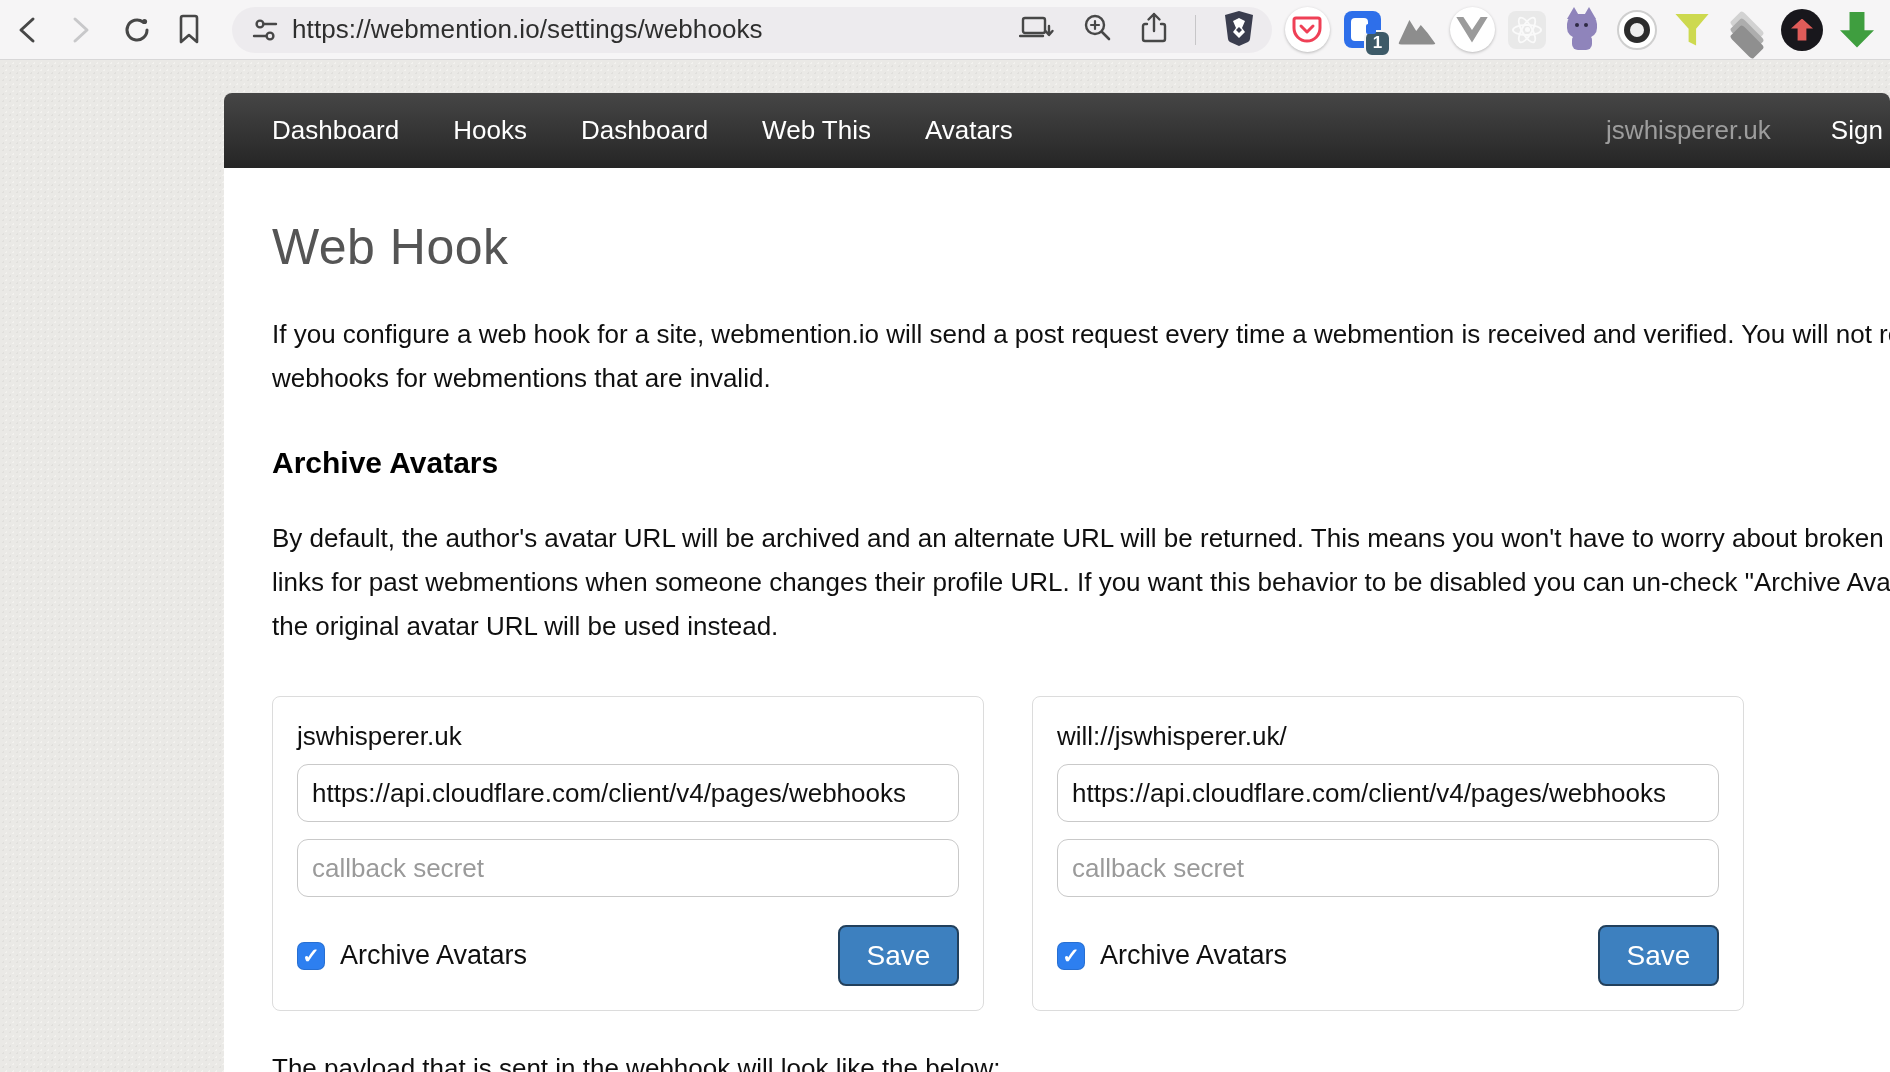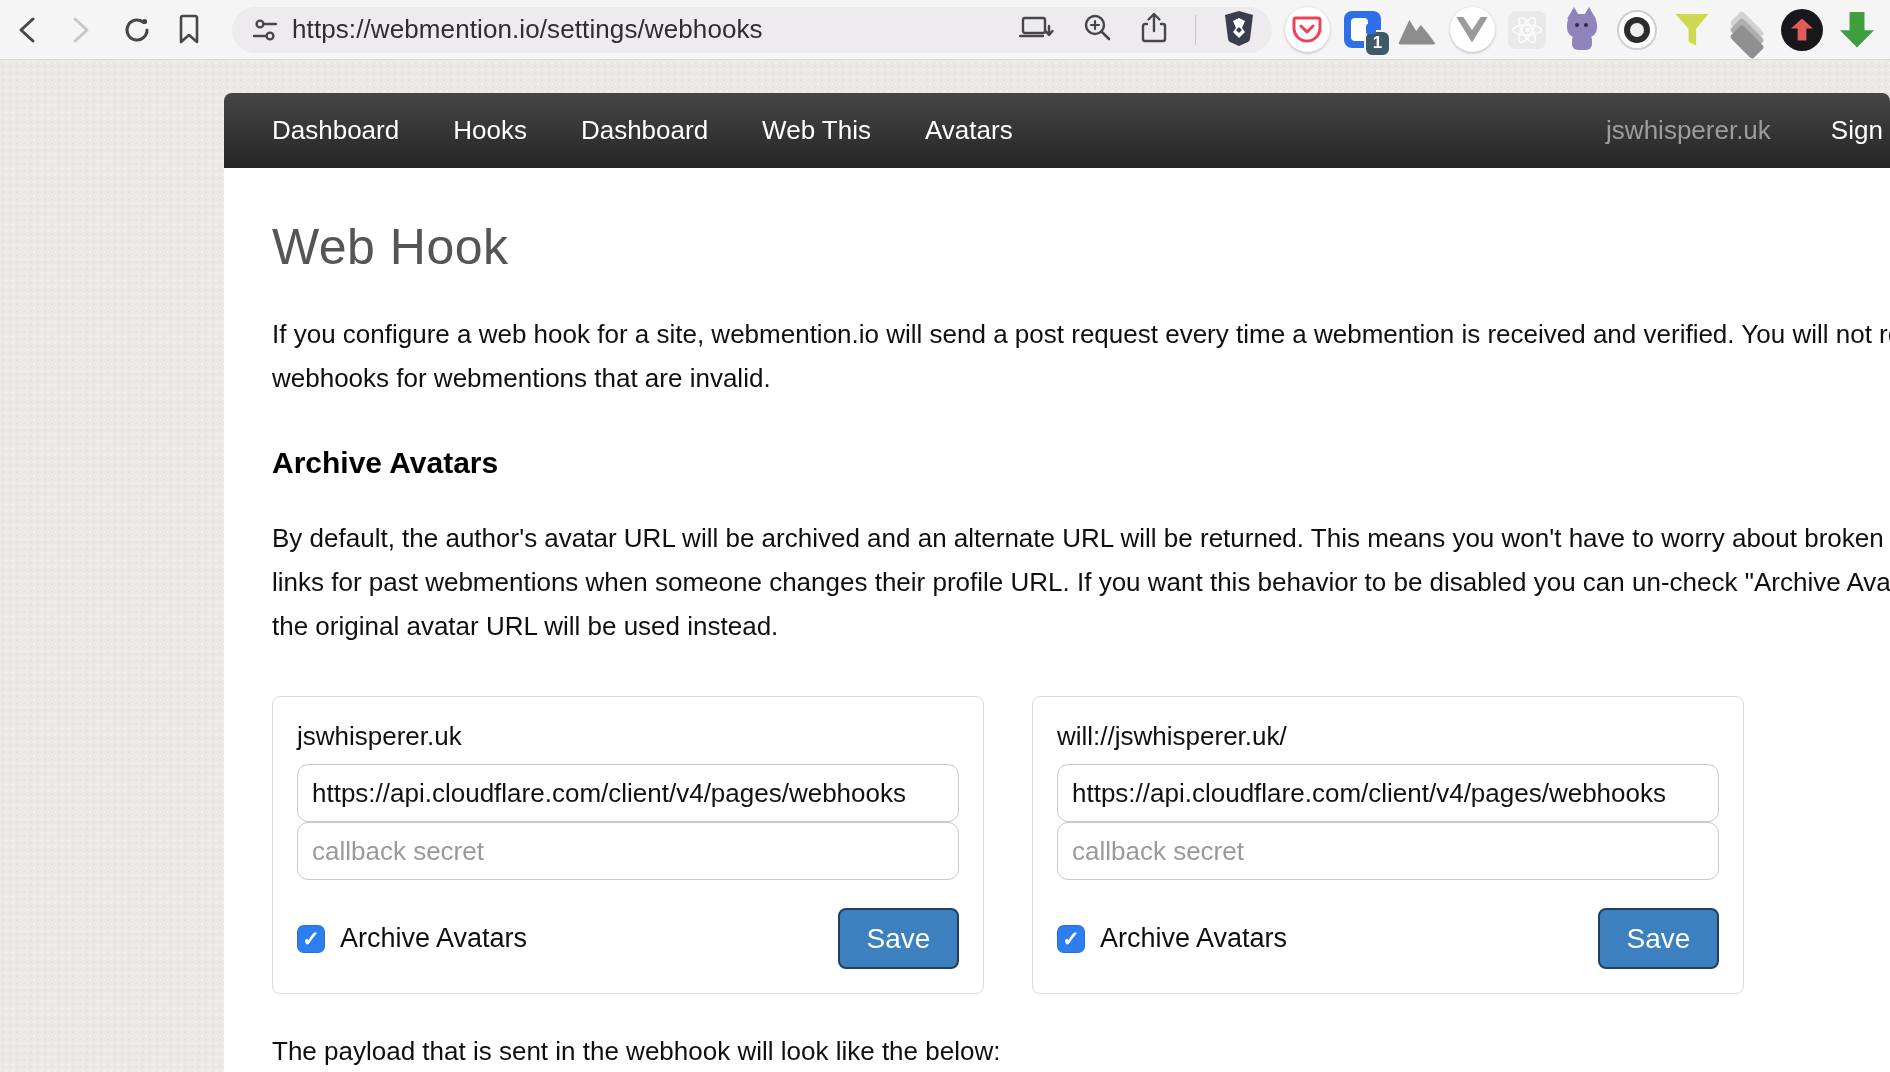--- a/index.html
+++ b/index.html
@@ -94,21 +94,21 @@
 
   .cards { margin-top:48px; display:flex; gap:48px; }
   .card { width:712px; border:1px solid #dcdcdc; border-radius:8px; background:#fff; padding:24px; }
   .card-site { font-size:26px; color:#0f0f0f; margin-bottom:12px; }
   .card input {
     width:100%; height:58px; border:1px solid #c9c9c9; border-radius:11px;
     padding:0 14px; font-size:26px; font-family:"Liberation Sans", sans-serif;
     color:#111; outline:none; background:#fff;
   }
   .card input::placeholder { color:#9a9a9a; }
-  .card .secret { }
+  .card .secret { margin-top:17px; }
   .card-row { margin-top:28px; display:flex; align-items:center; }
   .checkbox {
     width:28px; height:28px; border-radius:7px; background:#2d7ff0;
     display:flex; align-items:center; justify-content:center;
     color:#fff; font-size:21px; font-weight:bold; cursor:pointer; flex:0 0 auto;
     box-shadow:inset 0 0 0 1px rgba(0,0,0,.12);
   }
   .cb-label { margin-left:15px; font-size:27px; color:#0f0f0f; }
   .save-btn {
     margin-left:auto; min-width:121px; height:61px;

